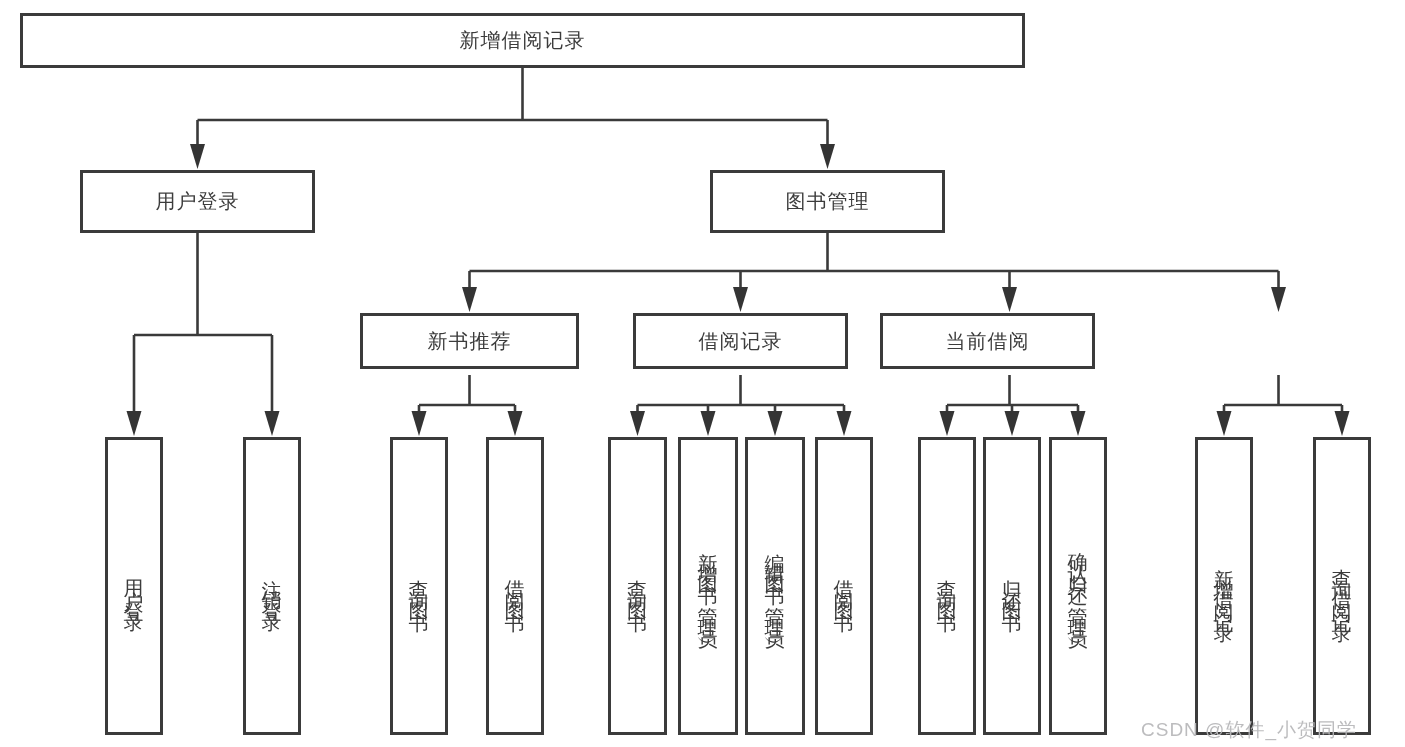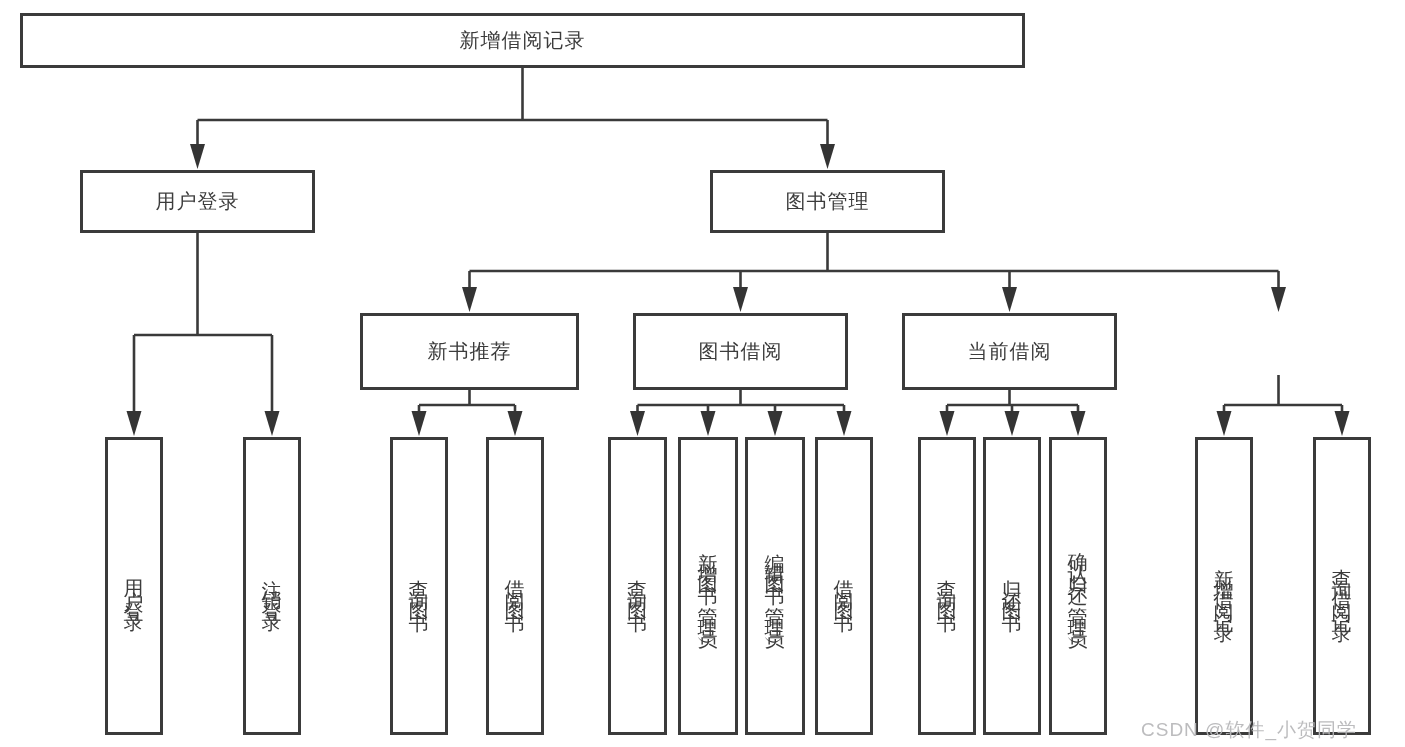--- a/index.html
+++ b/index.html
@@ -16,21 +16,21 @@
     box-sizing:border-box;
     background:#ffffff;
     border:3px solid #3b3b3b;
     color:#3c3c3c;
     z-index:2;
     display:flex;align-items:center;justify-content:center;
   }
   .hbox{font-size:20px;letter-spacing:1px;}
   .root{top:13px;height:55px;}
   .lvl2{top:170px;height:63px;}
-  .lvl3{top:313px;height:77px;}
+  .lvl3{top:313px;height:56px;}
   .vbox{top:437px;height:298px;}
   .vbox .vtext{
     writing-mode:vertical-rl;
     text-orientation:mixed;
     font-size:20px;
     letter-spacing:11px;
     line-height:1;
     color:#3c3c3c;
     white-space:nowrap;
   }
@@ -122,23 +122,23 @@
     <span>用户登录</span>
   </div>
   <div class="box hbox lvl2" style="left:710px;width:235px;text-align:right;">
     <span>图书管理</span>
   </div>
 
   <div class="box hbox lvl3" style="left:360px;width:219px;">
     <span>新书推荐</span>
   </div>
   <div class="box hbox lvl3" style="left:633px;width:215px;">
-    <span>图书借阅</span>
+    <span>借阅记录</span>
   </div>
-  <div class="box hbox lvl3" style="left:902px;width:215px;">
+  <div class="box hbox lvl3" style="left:880px;width:215px;">
     <span>当前借阅</span>
   </div>
 
   <div class="box vbox" style="left:105px;width:58px;">
     <span class="vtext">用户登录</span>
   </div>
   <div class="box vbox" style="left:243px;width:58px;">
     <span class="vtext">注销登录</span>
   </div>
 

